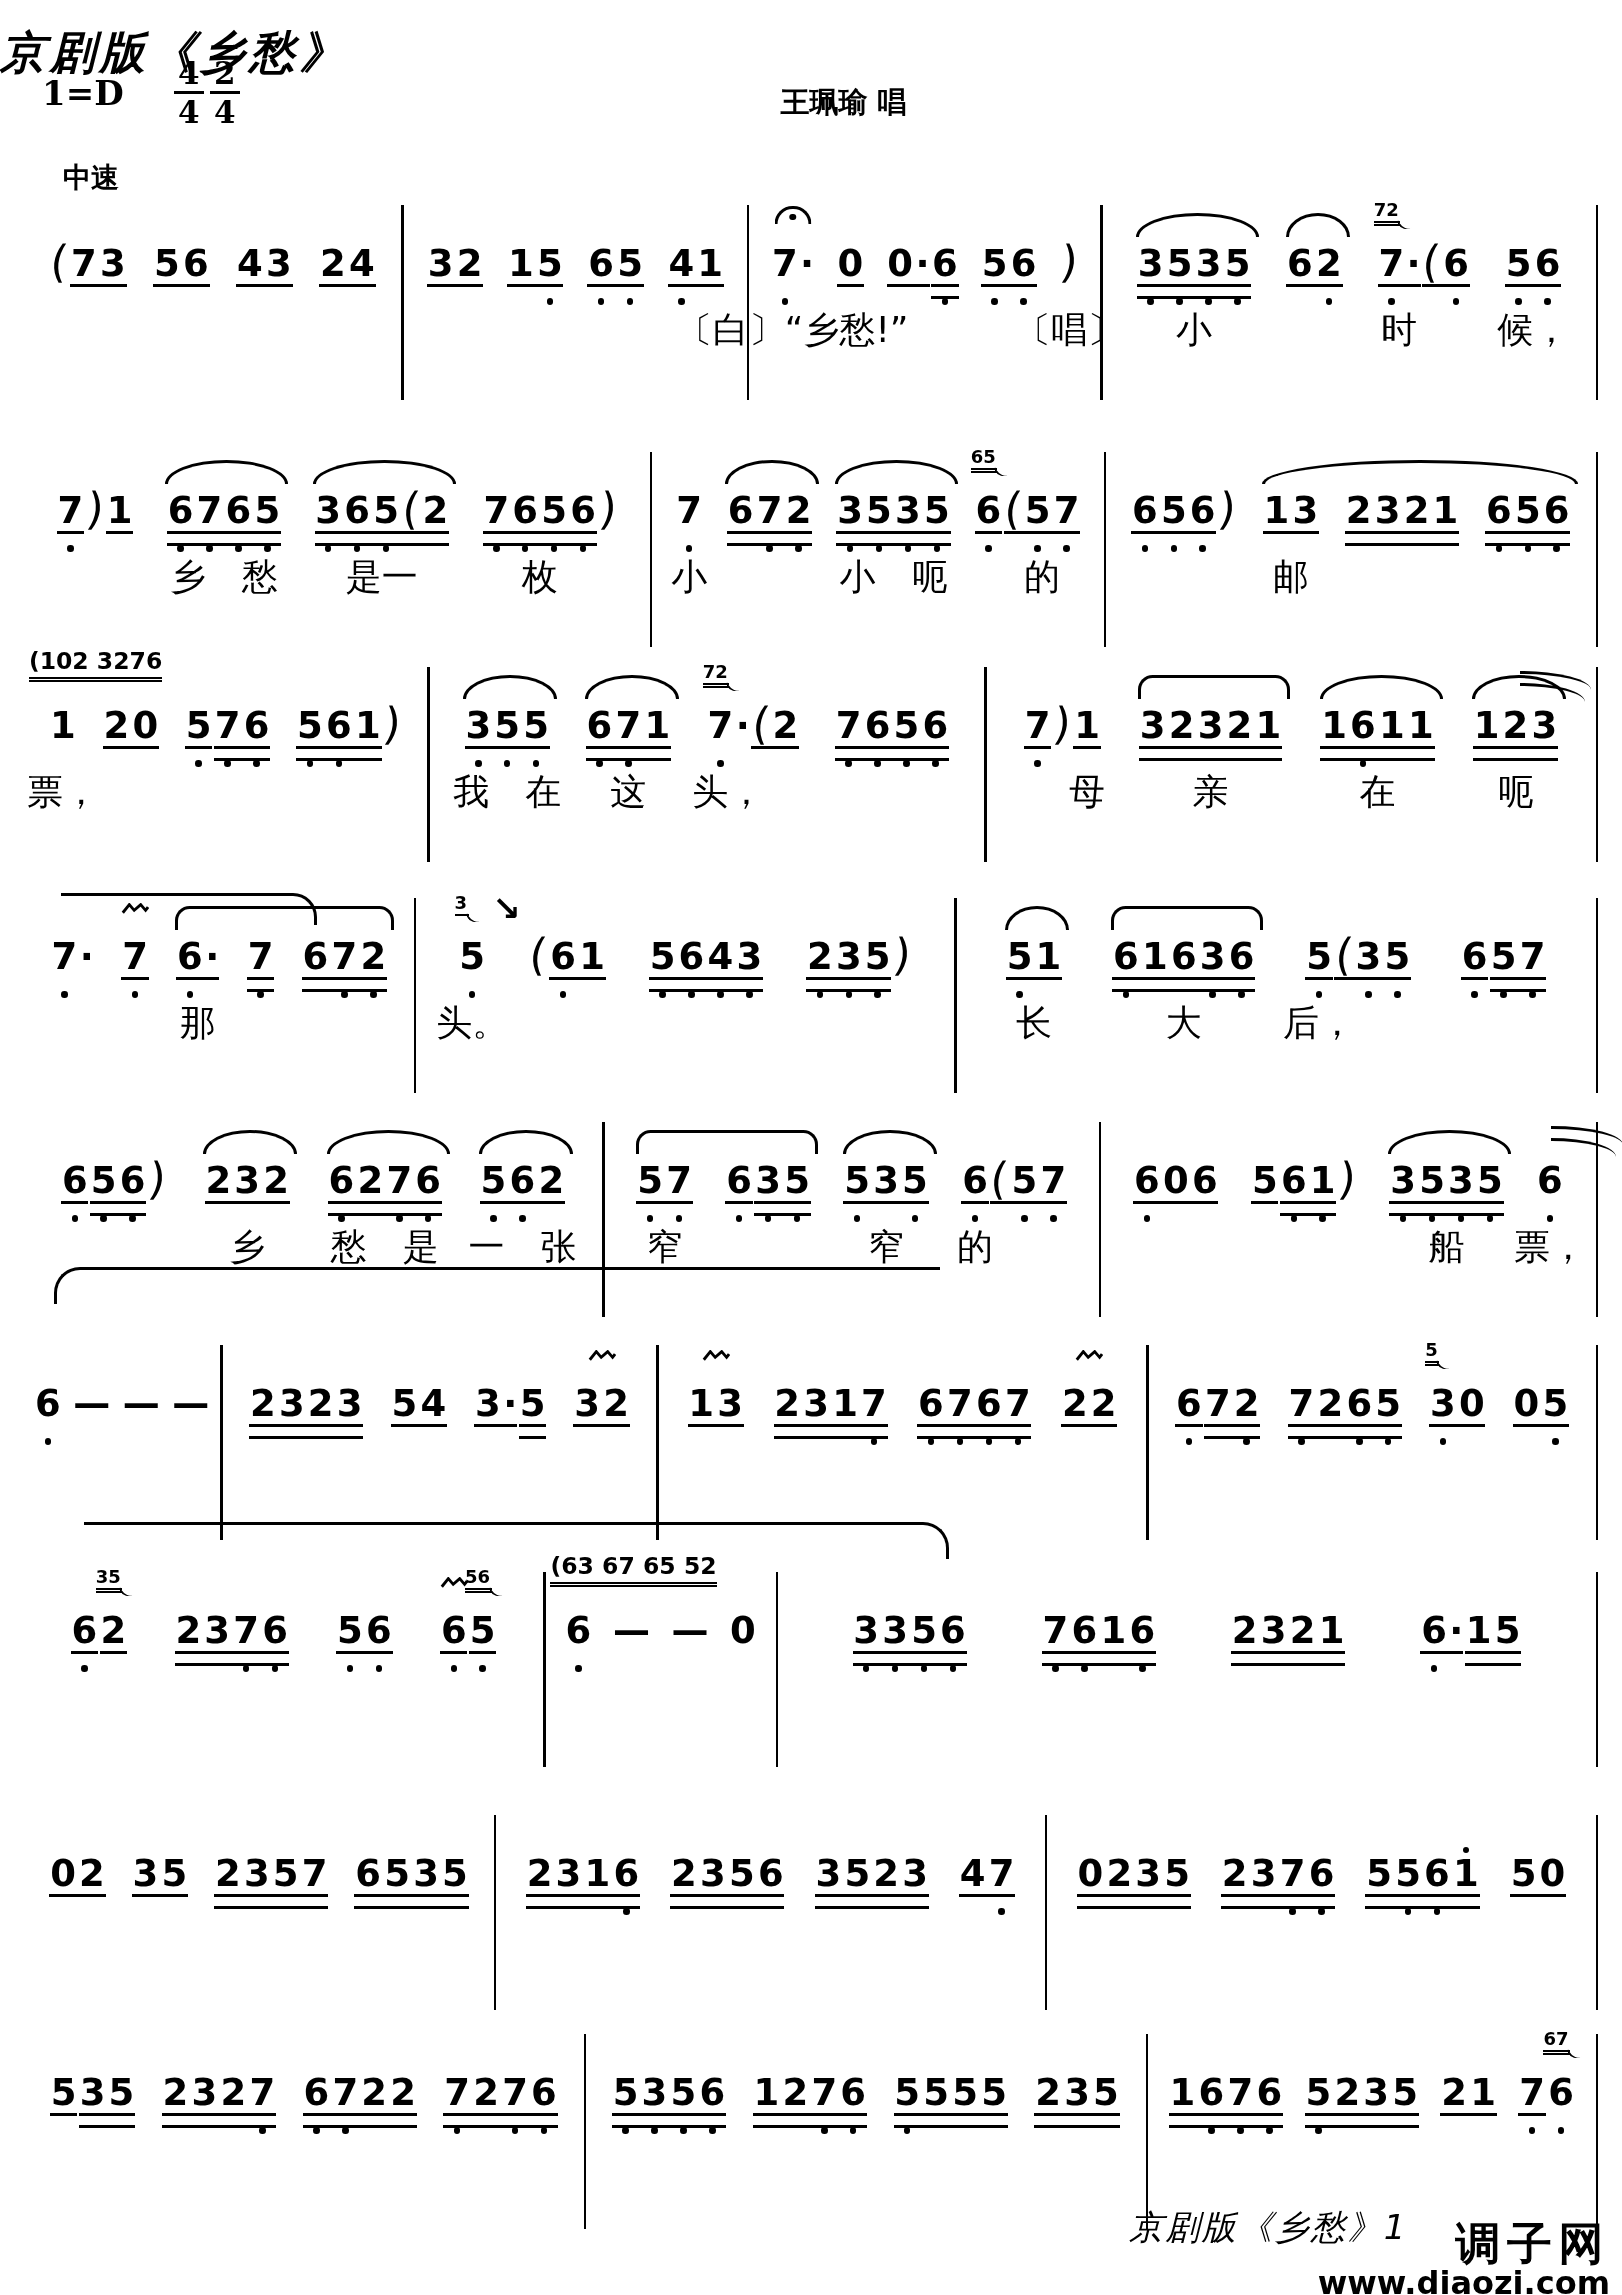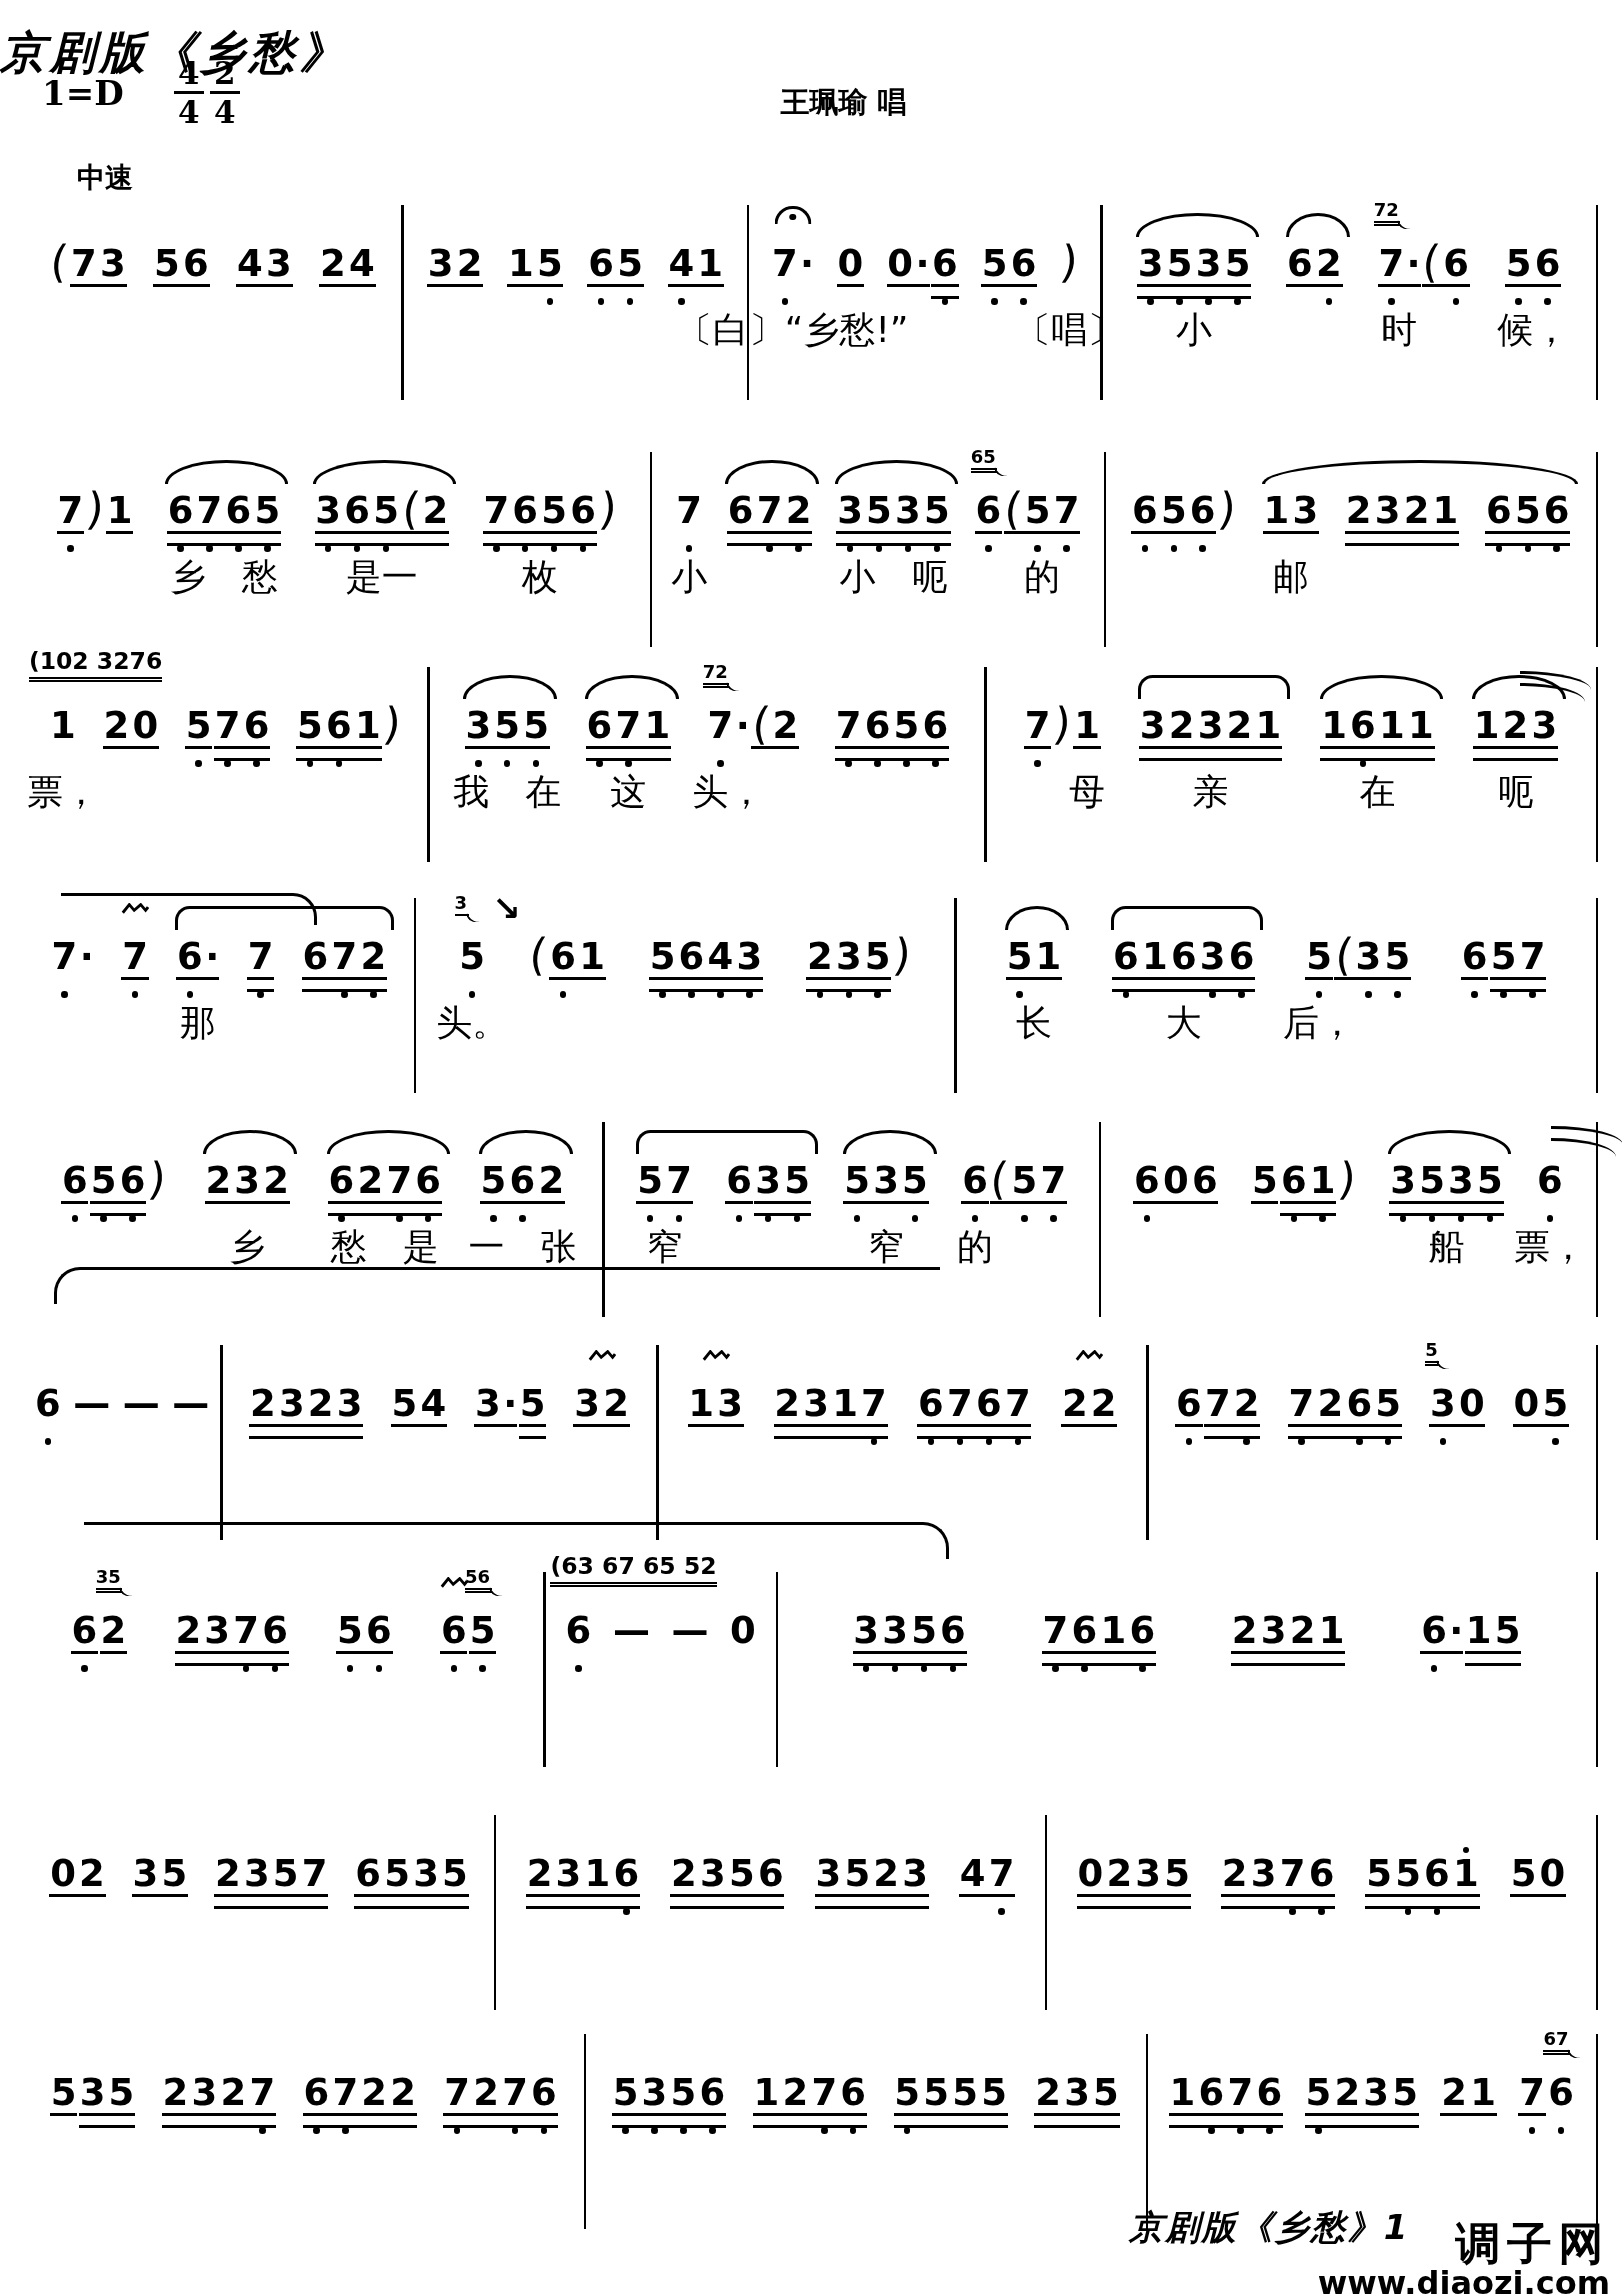--- a/index.html
+++ b/index.html
@@ -9,21 +9,21 @@
        font-size:45px;font-weight:bold;font-style:italic;letter-spacing:4.9px;}
 .singer{position:absolute;top:83px;left:0;width:100%;text-align:center;
         font-size:29px;font-weight:bold;margin-left:32px;}
 .keysig{position:absolute;top:73px;left:42px;font-size:34px;font-weight:bold;
         font-family:"DejaVu Serif",serif;}
 .ts{position:absolute;top:58px;left:174px;display:flex;gap:6.5px;}
 .frac{display:flex;flex-direction:column;align-items:center;line-height:1;
       font-size:31px;font-weight:bold;font-family:"DejaVu Serif",serif;}
 .frac .num{border-bottom:3.2px solid #000;padding:0 4px 2.4px;}
 .frac .den{padding-top:2.4px;}
-.tempo{position:absolute;top:159px;left:77px;font-size:28px;font-weight:bold;}
+.tempo{position:absolute;top:159px;left:63px;font-size:28px;font-weight:bold;}
 
 .system{position:absolute;left:24px;width:1574px;display:flex;align-items:flex-start;}
 .measure{position:relative;display:flex;justify-content:space-evenly;
          align-items:flex-start;padding-top:45px;min-width:97px;}
 .barline{width:2.4px;height:195px;background:#000;margin-top:18px;flex:none;}
 .cluster{display:flex;align-items:flex-start;}
 .grp{position:relative;}
 .seg{position:relative;display:flex;}
 .seg.u1::after{content:"";position:absolute;left:0.8px;right:0.8px;top:52px;height:3.2px;background:#000;}
 .seg.u2::after{content:"";position:absolute;left:0.8px;right:0.8px;top:52px;height:9px;
@@ -59,21 +59,21 @@
 .tie-out::after{top:-11.4px;right:-6.5px;}
 .pre{position:absolute;top:-1.6px;left:4.9px;font-size:23.5px;font-weight:bold;
      border-bottom:5.7px double #000;padding-bottom:1.6px;white-space:pre;}
 .xtie{position:absolute;}
 #xtie1{left:61px;top:893px;width:253px;height:29px;
        border-top:3.2px solid #000;border-right:3.2px solid #000;border-top-right-radius:24px;}
 #xtie2{left:54px;top:1267px;width:883px;height:34px;
        border-top:3.2px solid #000;border-left:3.2px solid #000;border-top-left-radius:26px;}
 #xtie3{left:84px;top:1522px;width:862px;height:34px;
        border-top:3.2px solid #000;border-right:3.2px solid #000;border-top-right-radius:26px;}
-.page-label{position:absolute;left:1129px;top:2205px;font-size:34px;font-weight:bold;
+.page-label{position:absolute;left:1129px;top:2205px;font-size:34px;font-weight:normal;
             font-style:italic;letter-spacing:2.4px;}
 .wm{position:absolute;right:13px;top:2220px;text-align:right;line-height:1.05;}
 .wm-name{font-size:45px;font-weight:bold;letter-spacing:6.5px;}
 .wm-url{font-size:32px;font-weight:bold;}
 </style>
 </head>
 <body>
 
 <div class="title">京剧版《乡愁》</div>
 <div class="singer">王珮瑜  唱</div>

